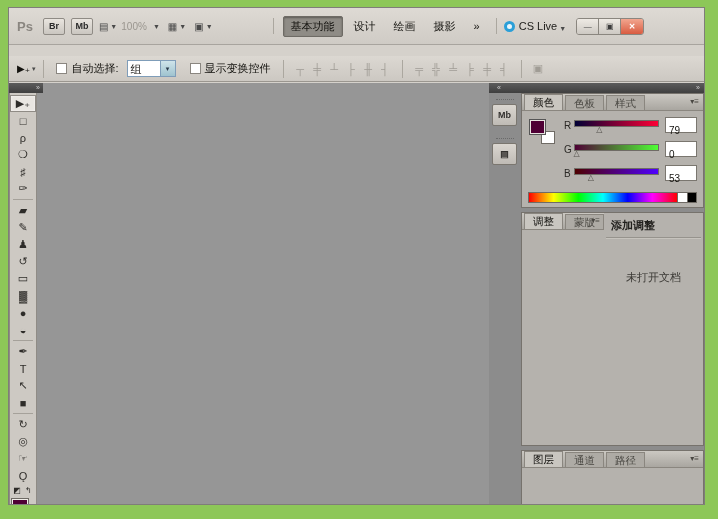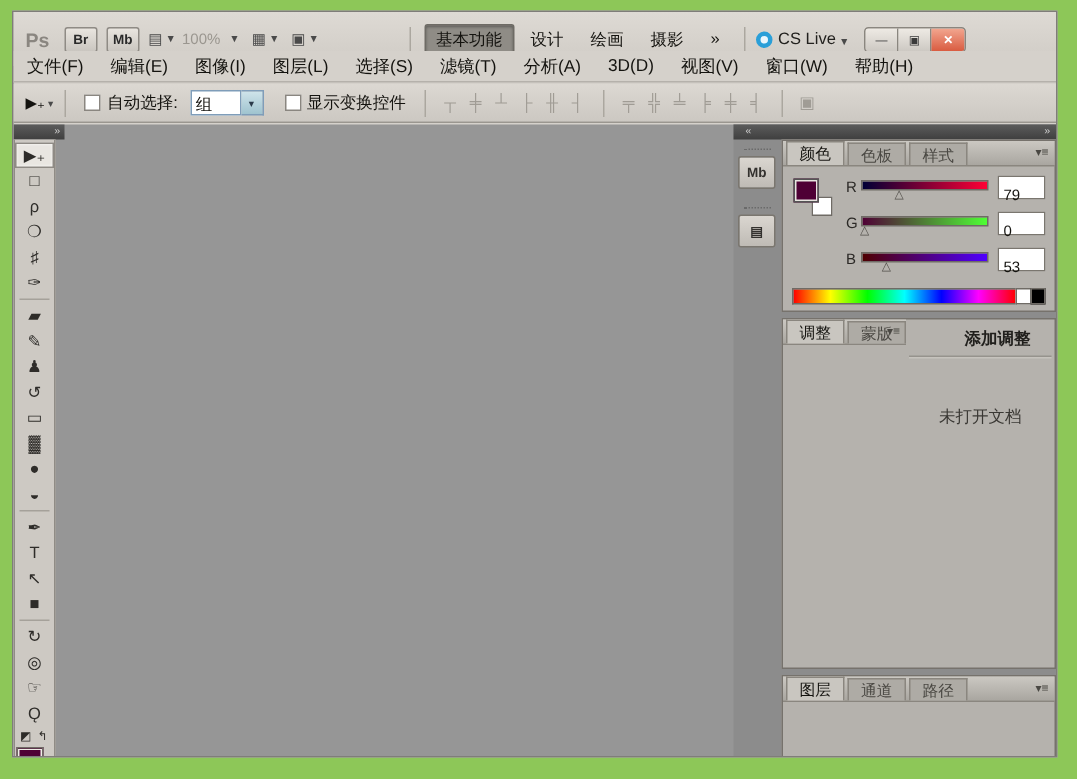--- a/index.html
+++ b/index.html
@@ -105,21 +105,21 @@
               padding:7px 3px; color:#14130f; }
   .spectrum-row { position:absolute; left:6px; right:6px; bottom:4px; height:11px; display:flex; }
   .spectrum { flex:1; border:1px solid #6f6b65; border-right:none;
     background:linear-gradient(to right,#ff0000,#ffff00,#00ff00,#00ffff,#0000ff,#ff00ff,#ff0000); }
   .spec-white { width:10px; background:#fff; border:1px solid #6f6b65; border-right:none; }
   .spec-black { width:10px; background:#000; border:1px solid #6f6b65; }
 
   
   #adjust-panel { flex:1; margin-top:4px; display:flex; flex-direction:row; }
   #adjust-content { flex:1; position:relative; font-size:11px; color:#201f1c; }
-  .adjust-title { padding:5px 7px 4px; font-weight:bold;margin-left:32px; }
+  .adjust-title { padding:5px 7px 4px; font-weight:bold; }
   .adjust-divider { height:1px; background:#96938d; margin:0 2px; box-shadow:0 1px 0 #c6c3bd; }
   .adjust-empty { text-align:center; margin-top:32px; color:#3a3834; }
 
   
   #layers-panel { margin-top:4px; height:56px; }
 </style>
 </head>
 <body>
 
 <div id="frame">
@@ -149,33 +149,20 @@
       <span>CS Live</span>
       <span class="dd-arrow">▼</span>
     </span>
     <span class="win-ctrls">
       <span class="wc-btn">—</span>
       <span class="wc-btn">▣</span>
       <span class="wc-btn wc-close">✕</span>
     </span>
   </div>
 
-  <div id="menubar">
-    <span class="menu-item">文件(F)</span>
-    <span class="menu-item">编辑(E)</span>
-    <span class="menu-item">图像(I)</span>
-    <span class="menu-item">图层(L)</span>
-    <span class="menu-item">选择(S)</span>
-    <span class="menu-item">滤镜(T)</span>
-    <span class="menu-item">分析(A)</span>
-    <span class="menu-item">3D(D)</span>
-    <span class="menu-item">视图(V)</span>
-    <span class="menu-item">窗口(W)</span>
-    <span class="menu-item">帮助(H)</span>
-  </div>
 
   <div id="optionsbar">
     <span class="opt-tool">
       <span class="glyph">▶₊</span>
       <span class="dd-arrow">▾</span>
     </span>
     <span class="opt-sep"></span>
     <span class="opt-check">
       <span class="chk"></span>
       <span>自动选择:</span>

